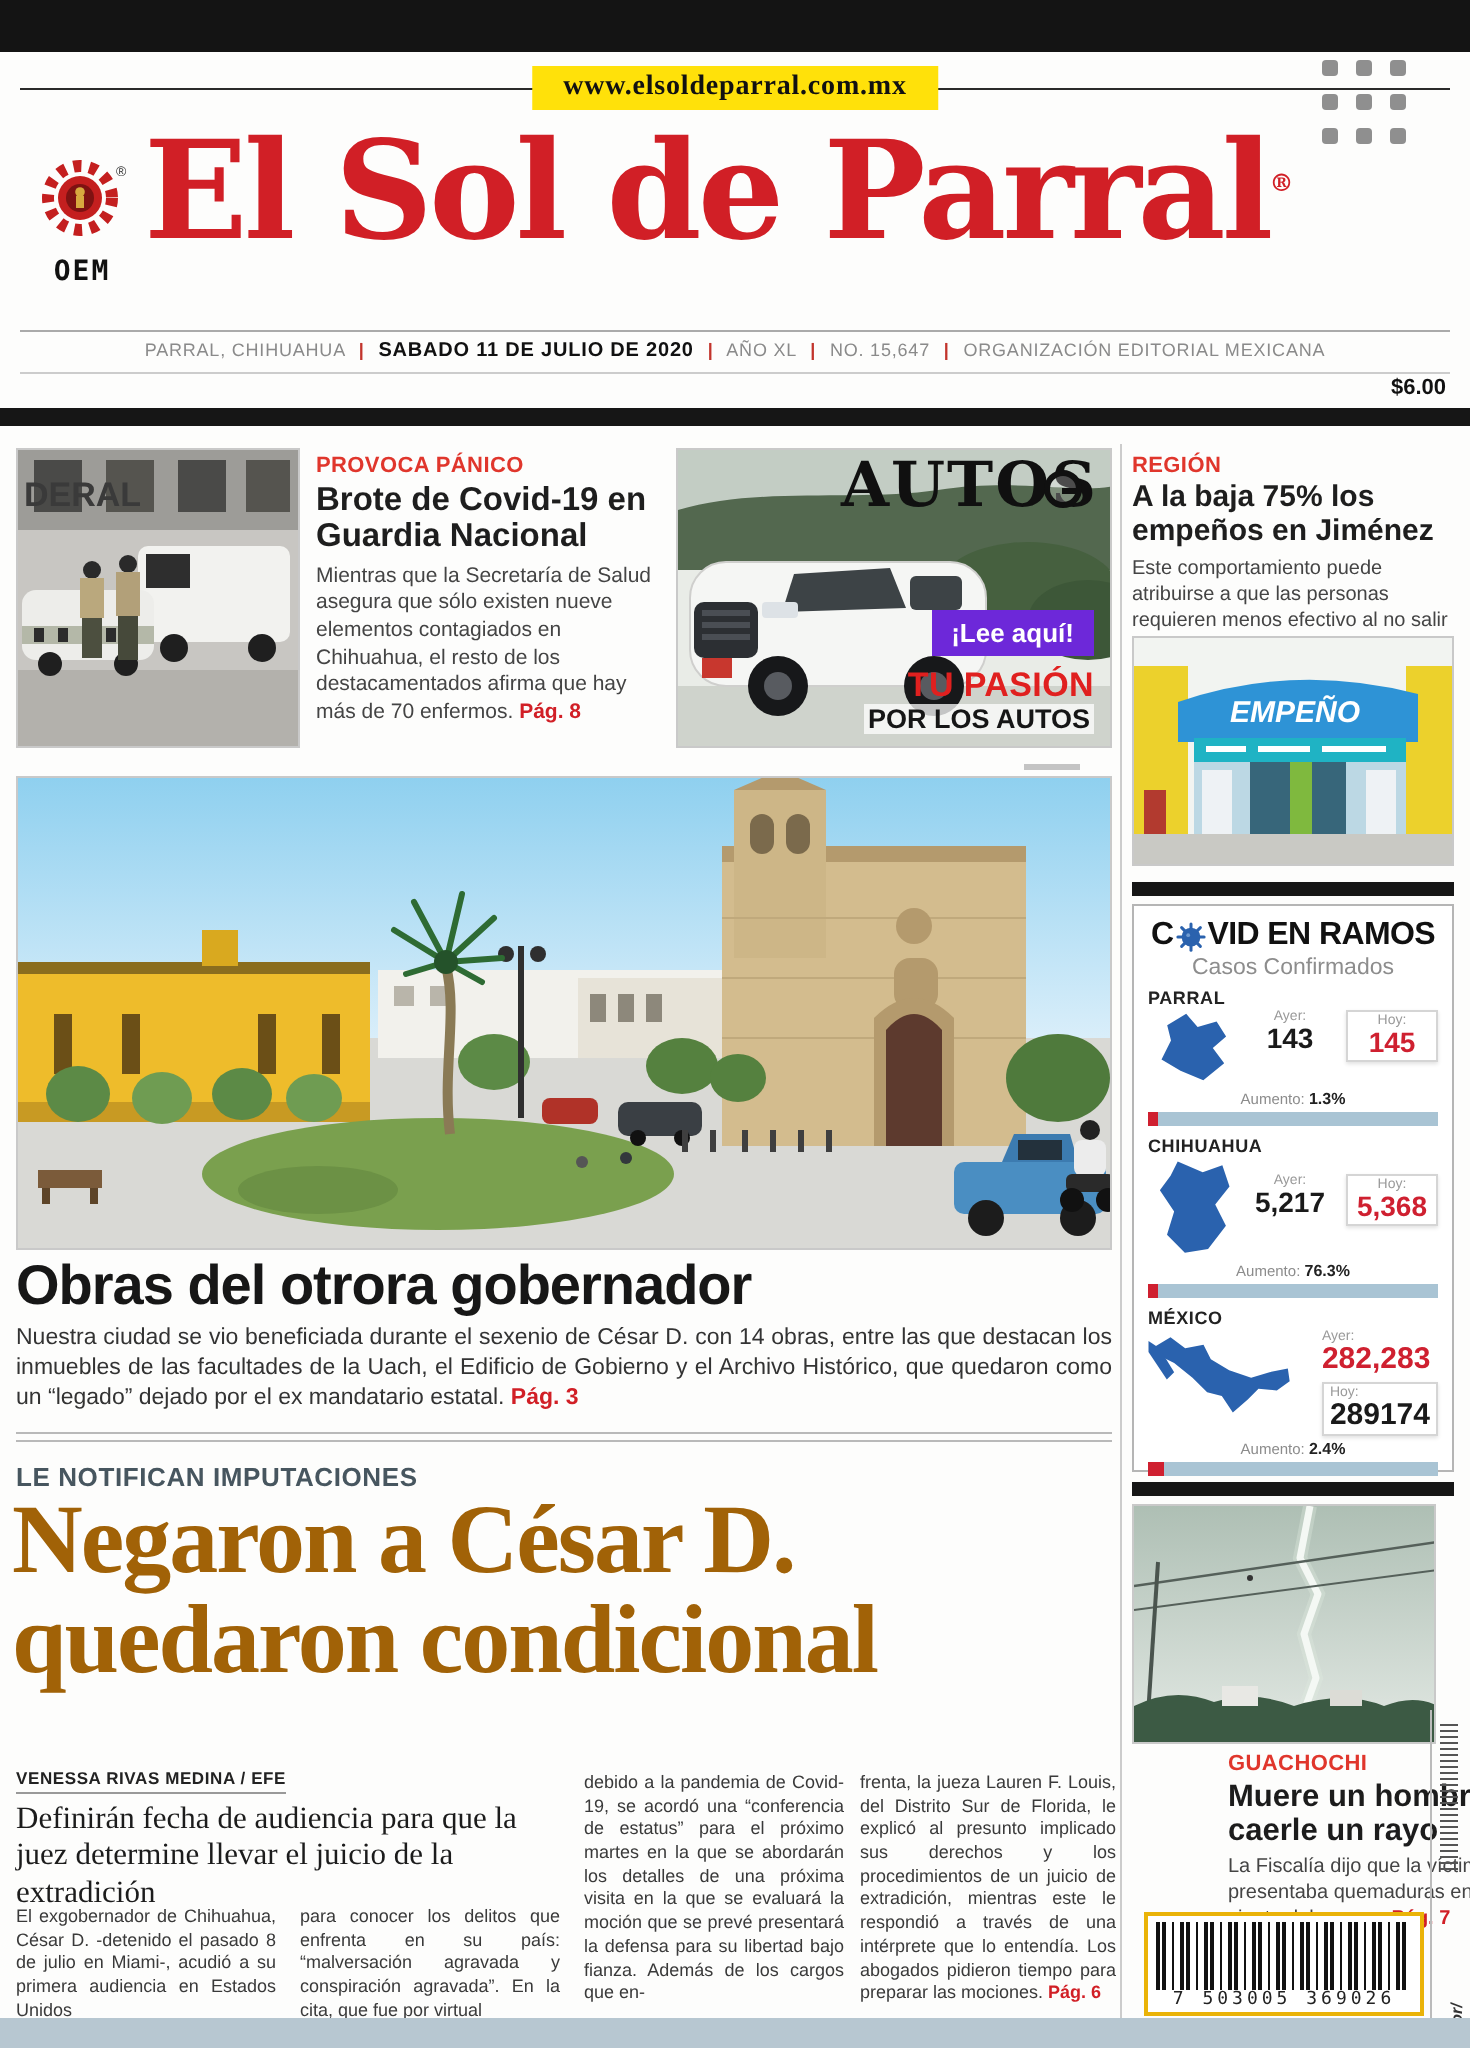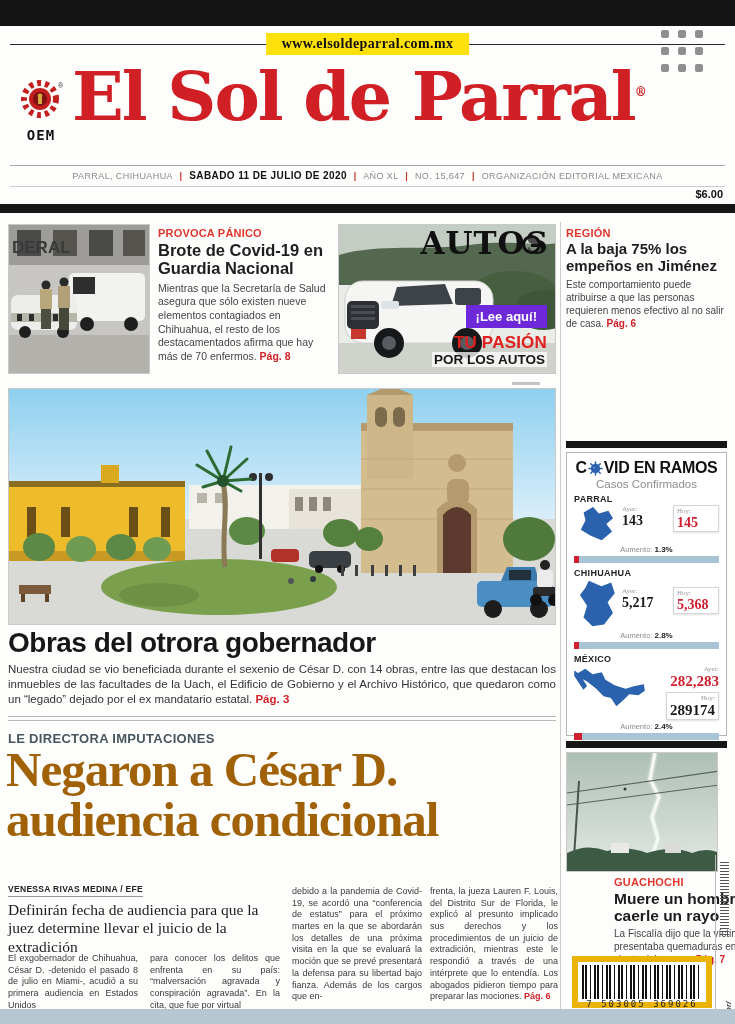--- a/index.html
+++ b/index.html
@@ -76,30 +76,30 @@
   .railbar { position:absolute; left:566px; width:161px; height:7px; background:#161616; }
 
   .covid-box { position:absolute; left:566px; top:452px; width:161px; height:284px;
     border:1px solid #b5b5b5; padding:6px 7px 4px; background:#fff; }
   .covid-title { display:flex; align-items:center; justify-content:center; gap:1px;
     font-weight:900; font-size:16px; color:#111; letter-spacing:-.3px; }
   .covid-sub { text-align:center; font-size:11.5px; color:#8d8d8d; margin:1px 0 4px; }
   .cregion { font-weight:bold; font-size:9px; color:#222; letter-spacing:.3px; }
   .crow { display:flex; align-items:flex-start; gap:4px; margin-top:1px; }
   .cnums { display:flex; gap:5px; margin-left:auto; }
-  .ccell { text-align:left; min-width:46px;font-family:Liberation Serif, serif; }
+  .ccell { text-align:center; min-width:46px; }
   .clabel { font-size:7px; color:#9a9a9a; }
   .cval { font-size:14px; font-weight:900; color:#1a1a1a; line-height:1.1; }
   .cval.red { color:#cf2030; }
   .whitecell { background:#fff; border:1px solid #d5d5d5; padding:1px 3px; box-shadow:0 1px 2px rgba(0,0,0,.12); }
   .aumento { text-align:center; font-size:7.5px; color:#8c8c8c; margin-top:2px; }
   .aumento b { color:#222; font-size:8px; }
   .cbar { height:7px; background:#a9c4d4; margin-top:2px; position:relative; }
   .cbar i { position:absolute; left:0; top:0; bottom:0; width:5px; background:#cf2030; }
-  .mexcol { margin-left:auto; text-align:right;font-family:Liberation Serif, serif; }
+  .mexcol { margin-left:auto; text-align:left; }
   .mexcol .cval { font-size:15px; }
 
   
   .credit-dash { position:absolute; left:512px; top:382px; width:28px; height:3px; background:#c4c4c4; }
   .plaza { left:8px; top:388px; width:548px; height:237px; }
   .obras { position:absolute; left:8px; top:629px; width:548px; }
   .obras h1 { font-size:28px; letter-spacing:-.5px; color:#171717; line-height:1; }
   .obras p { margin-top:5px; font-size:11.5px; line-height:1.32; color:#333; text-align:justify; }
 
   .dbl-rule { position:absolute; left:8px; width:548px; border-top:1px solid #b9b9b9; }
@@ -117,21 +117,21 @@
   .bodycol { position:absolute; width:130px; font-size:9px; line-height:1.3;
     color:#3a3a3a; text-align:justify; }
   .col1 { left:8px;  top:953px; } .col2 { left:150px; top:953px; }
   .col3 { left:292px; top:886px; } .col4 { left:430px; top:886px; width:128px; }
 
   
   .lightning { left:566px; top:752px; width:152px; height:120px; }
   .gua-block { position:absolute; left:566px; top:876px; width:155px;margin-left:48px; }
   .gua-block h2 { font-size:15.5px; line-height:1.1; color:#1c1c1c; margin:2px 0 3px; }
   .barcode { position:absolute; left:572px; top:956px; width:140px; height:52px;
-    background:#fff; border:6px solid #eab308; padding:3px 4px 0; }
+    background:#fff; border:2px solid #eab308; padding:3px 4px 0; }
   .bars { height:34px;
     background:repeating-linear-gradient(90deg,#111 0 2px,#fff 2px 3px,#111 3px 5px,#fff 5px 8px,#111 8px 9px,#fff 9px 12px); }
   .bardigits { text-align:center; font-family:"DejaVu Sans Mono", monospace;
     font-size:9px; color:#222; letter-spacing:2px; }
 
   .sidestrip { position:absolute; left:715px; top:855px; width:16px; height:160px;
     border-left:1px solid #bbb; }
   .microtext { position:absolute; left:4px; top:6px; width:9px; height:74px;
     background:repeating-linear-gradient(0deg,#555 0 1px,transparent 1px 3px); }
   .prov { position:absolute; left:-62px; top:118px; transform:rotate(-90deg);
@@ -258,20 +258,40 @@
   </div>
 
   <div class="vrule"></div>
 
   <div class="rail region-block" style="position:absolute; top:227px;">
     <div class="kicker">REGIÓN</div>
     <h2>A la baja 75% los empeños en Jiménez</h2>
     <div class="smallbody"><span>Este comportamiento puede atribuirse a que las personas requieren menos efectivo al no salir de casa. </span><span class="pageref">Pág. 6</span></div>
   </div>
 
+  <div class="photo-frame empeno">
+    <svg width="161" height="115" viewBox="0 0 161 115">
+      <rect width="161" height="115" fill="#f2f4f1"></rect>
+      <rect x="0" y="14" width="27" height="86" fill="#ecd12c"></rect>
+      <rect x="136" y="14" width="25" height="86" fill="#ecd12c"></rect>
+      <path d="M22,32 Q80,12 142,28 L142,52 L22,52 Z" fill="#2e93d6"></path>
+      <rect x="30" y="50" width="106" height="12" fill="#1fb3c4"></rect>
+      <rect x="36" y="54" width="20" height="3" fill="#fff"></rect>
+        <rect x="62" y="54" width="26" height="3" fill="#fff"></rect>
+        <rect x="94" y="54" width="32" height="3" fill="#fff"></rect>
+      <rect x="30" y="62" width="106" height="38" fill="#bcd8e4"></rect>
+      <rect x="58" y="62" width="48" height="38" fill="#37667a"></rect>
+      <rect x="78" y="62" width="11" height="38" fill="#7fb93e"></rect>
+      <rect x="34" y="66" width="15" height="32" fill="#eef2f5"></rect>
+      <rect x="116" y="66" width="15" height="32" fill="#eef2f5"></rect>
+      <rect x="0" y="98" width="161" height="17" fill="#c9c9c4"></rect>
+      <rect x="5" y="76" width="11" height="22" fill="#b23a2f"></rect>
+      <text x="48" y="42" font-size="15" font-weight="bold" font-style="italic" fill="#ffffff" font-family="Liberation Sans,sans-serif">EMPEÑO</text>
+    </svg>
+  </div>
 
   <div class="railbar" style="top:441px;"></div>
 
   <div class="covid-box">
     <div class="covid-title">
       <span>C</span>
         <svg width="15" height="15" viewBox="0 0 16 16">
           <g stroke="#2a62ae" stroke-width="1.6" stroke-linecap="round">
             <line x1="8" y1="1" x2="8" y2="15"></line>
             <line x1="1" y1="8" x2="15" y2="8"></line>
@@ -315,21 +335,21 @@
         <div class="ccell">
             <div class="clabel">Ayer:</div>
             <div class="cval">5,217</div>
           </div>
         <div class="ccell whitecell">
             <div class="clabel">Hoy:</div>
             <div class="cval red">5,368</div>
           </div>
       </div>
     </div>
-    <div class="aumento"><span>Aumento:</span> <b>2.8%</b></div>
+    <div class="aumento"><span>Aumento:</span> <b>76.3%</b></div>
     <div class="cbar">
         <i></i>
       </div>
 
     <div class="cregion" style="margin-top:5px;">MÉXICO</div>
     <div class="crow">
       <svg width="72" height="44" viewBox="0 0 78 48">
         <polygon points="2,10 12,4 20,10 30,8 34,16 44,22 56,26 66,23 76,21 77,28 70,33 60,32 54,38 46,45 40,36 32,34 24,26 14,18 6,14" fill="#2a62ae"></polygon>
         <polygon points="0,6 6,10 14,23 10,27 4,18 0,12" fill="#2a62ae"></polygon>
       </svg>
@@ -454,24 +474,24 @@
   </div>
 
   <div class="obras">
     <h1>Obras del otrora gobernador</h1>
     <p><span>Nuestra ciudad se vio beneficiada durante el sexenio de César D. con 14 obras, entre las que destacan los inmuebles de las facultades de la Uach, el Edificio de Gobierno y el Archivo Histórico, que quedaron como un “legado” dejado por el ex mandatario estatal. </span><span class="pageref">Pág. 3</span></p>
   </div>
 
   <div class="dbl-rule" style="top:716px;"></div>
   <div class="dbl-rule" style="top:720px;"></div>
 
-  <div class="lead-kicker">LE DIRECTORA IMPUTACIONES</div>
+  <div class="lead-kicker">LE NOTIFICAN IMPUTACIONES</div>
   <div class="lead-headline">
     <div>Negaron a César D.</div>
-    <div>audiencia condicional</div>
+    <div>quedaron condicional</div>
   </div>
   <div class="byline">VENESSA RIVAS MEDINA / EFE</div>
   <div class="subhead">Definirán fecha de audiencia para que la juez determine llevar el juicio de la extradición</div>
   <div class="bodycol col1">El exgobernador de Chihuahua, César D. -detenido el pasado 8 de julio en Miami-, acudió a su primera audiencia en Estados Unidos</div>
   <div class="bodycol col2">para conocer los delitos que enfrenta en su país: “malversación agravada y conspiración agravada”. En la cita, que fue por virtual</div>
   <div class="bodycol col3">debido a la pandemia de Covid-19, se acordó una “conferencia de estatus” para el próximo martes en la que se abordarán los detalles de una próxima visita en la que se evaluará la moción que se prevé presentará la defensa para su libertad bajo fianza. Además de los cargos que en-</div>
   <div class="bodycol col4"><span>frenta, la jueza Lauren F. Louis, del Distrito Sur de Florida, le explicó al presunto implicado sus derechos y los procedimientos de un juicio de extradición, mientras este le respondió a través de una intérprete que lo entendía. Los abogados pidieron tiempo para preparar las mociones. </span><span class="pageref">Pág. 6</span></div>
 
   <div class="photo-frame lightning">
     <svg width="152" height="120" viewBox="0 0 152 120">

